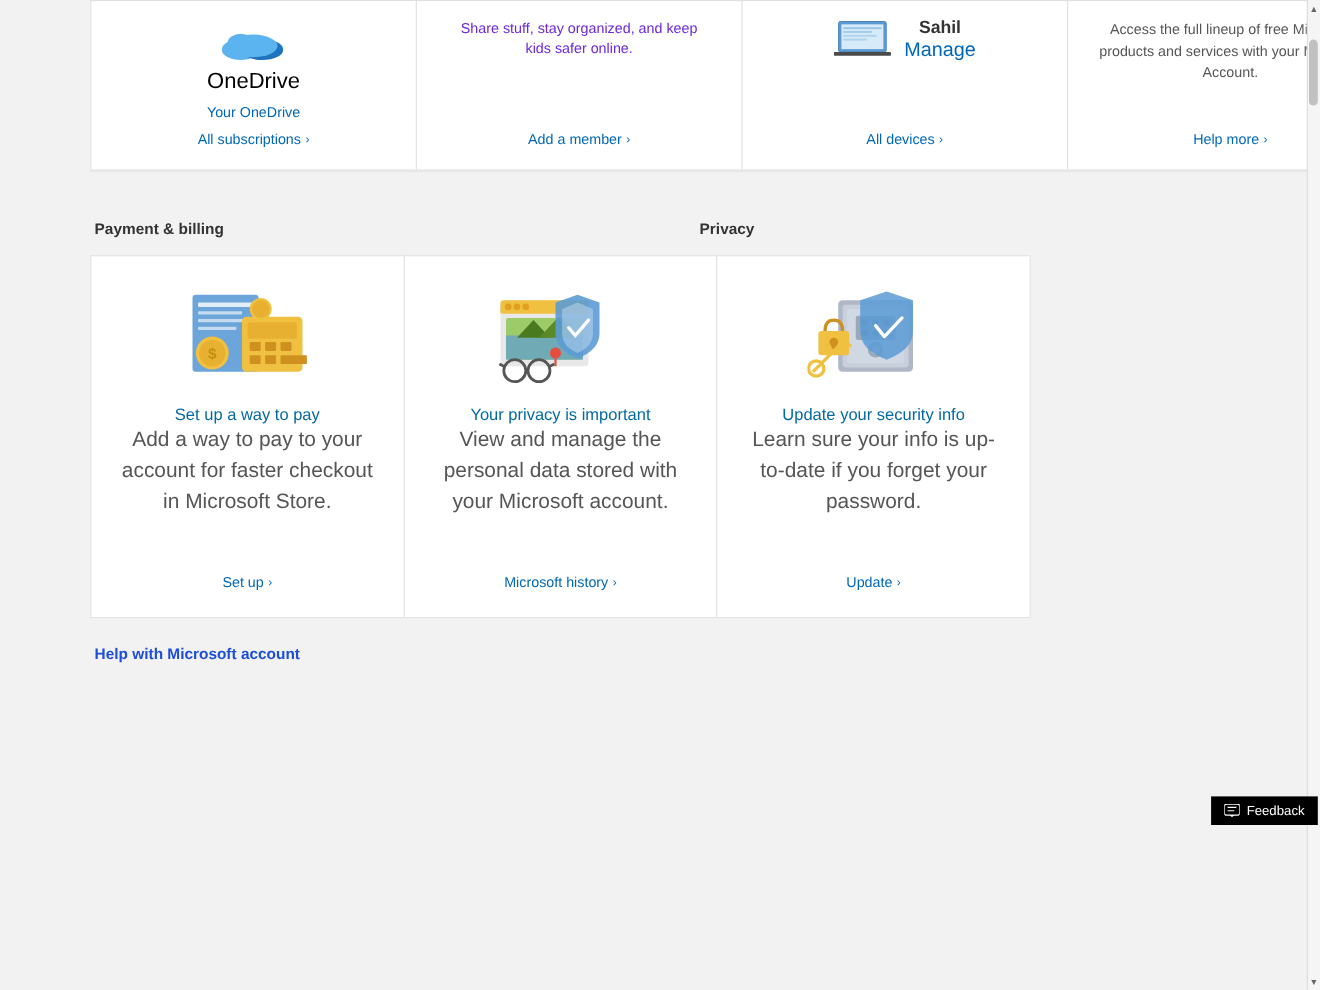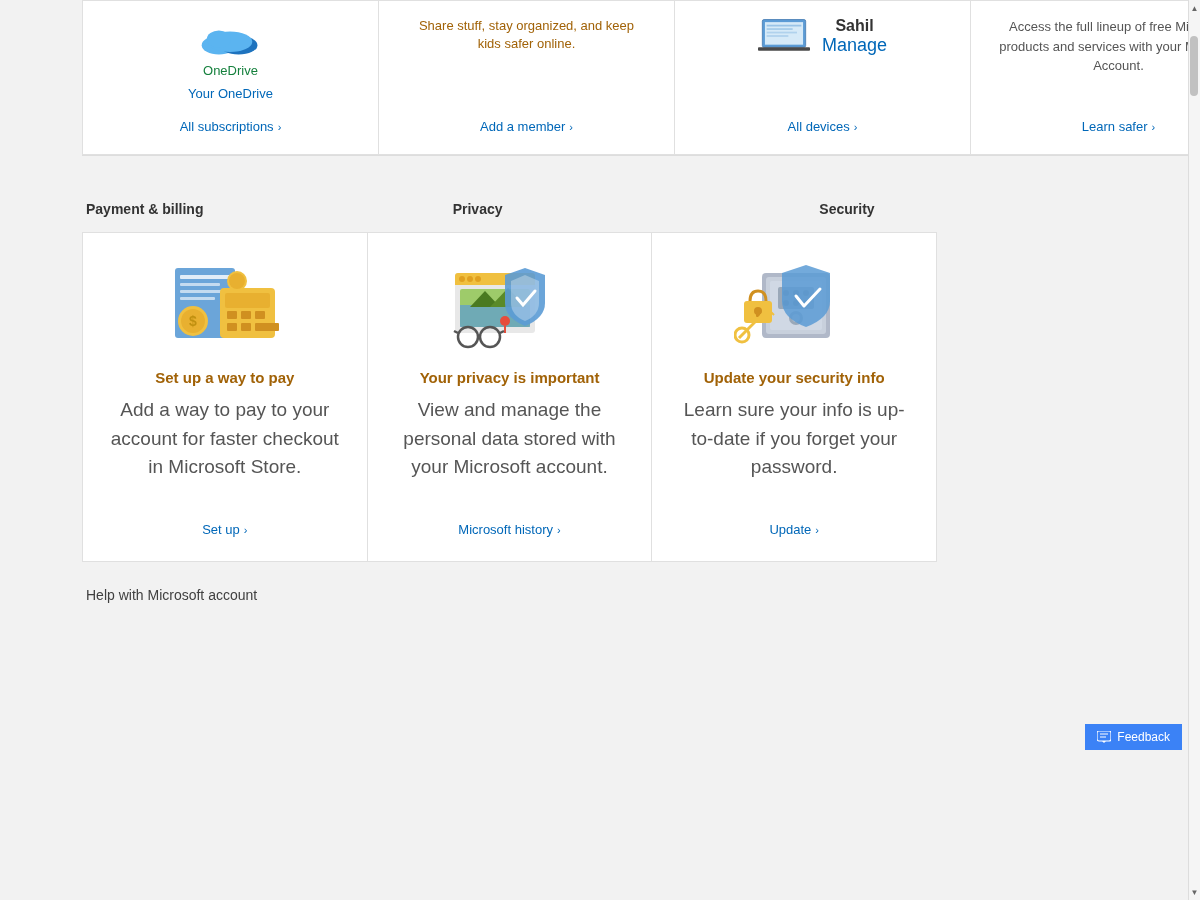--- a/index.html
+++ b/index.html
@@ -51,28 +51,28 @@
       align-items: center;
     }
 
     .onedrive-icon {
       width: 60px;
       height: 40px;
       margin-bottom: 6px;
     }
 
     .card-title-blue {
-      color: #15803d;
-      font-size: 13px;
+      color: #000000;
+      font-size: 20px;
       cursor: pointer;
     }
 
     .card-text {
       font-size: 13px;
-      color: #a16207;
+      color: #6d28d9;
       line-height: 1.4;
       max-width: 240px;
     }
 
     .device-section {
       display: flex;
       gap: 12px;
     }
 
     .device-icon {
@@ -156,23 +156,22 @@
     }
 
     .card-illustration {
       width: 120px;
       height: 100px;
       margin-bottom: 16px;
     }
 
     .card-heading {
       font-size: 15px;
-      font-weight: 700;
-      color: #a16207;
-      margin-bottom: 10px;
+      font-weight: 400;
+      color: #0369a1;
     }
 
     .card-desc {
       font-size: 19px;
       color: #555;
       line-height: 1.5;
       max-width: 230px;
       flex: 1;
     }
 
@@ -214,22 +213,22 @@
       width: 8px;
       height: 60px;
       background: #c1c1c1;
       border-radius: 4px;
     }
 
     
     .feedback-btn {
       position: absolute;
       bottom: 150px;
-      right: 18px;
-      background: #3b82f6;
+      right: 2px;
+      background: #000000;
       color: #fff;
       font-size: 12px;
       padding: 6px 12px;
       display: flex;
       align-items: center;
       gap: 6px;
       cursor: pointer;
       border: none;
     }
 
@@ -239,22 +238,22 @@
     }
 
     
     .help-section {
       margin-top: 24px;
       padding-left: 4px;
     }
 
     .help-title {
       font-size: 14px;
-      font-weight: 400;
-      color: #404040;
+      font-weight: 700;
+      color: #1d4ed8;
     }
 
     
     .main-content {
       padding: 0 14px 0 82px;
     }
 
   </style>
 </head>
 <body>
@@ -327,36 +326,33 @@
           <span>All devices</span>
           <span class="chevron">›</span>
         </a>
       </div>
 
       <div class="card-partial">
         <div class="card-top-content">
           <p class="microsoft-text">Access the full lineup of free Microsoft products and services with your Microsoft Account.</p>
         </div>
         <a class="card-link">
-          <span>Learn safer</span>
+          <span>Help more</span>
           <span class="chevron">›</span>
         </a>
       </div>
 
     </div>
 
     <div class="section-headers">
       <div style="flex:1; padding-top:20px; padding-bottom:6px;">
         <span class="section-header">Payment &amp; billing</span>
       </div>
       <div style="flex:1; padding-top:20px; padding-bottom:6px;">
         <span class="section-header">Privacy</span>
-      </div>
-      <div style="flex:1; padding-top:20px; padding-bottom:6px;">
-        <span class="section-header">Security</span>
       </div>
     </div>
 
     <div class="bottom-row">
 
       <div class="card-full">
 
         <svg class="card-illustration" viewBox="0 0 120 100" xmlns="http://www.w3.org/2000/svg">
 
           <rect x="10" y="15" width="60" height="70" rx="3" fill="#5b9bd5" opacity="0.9"></rect>

